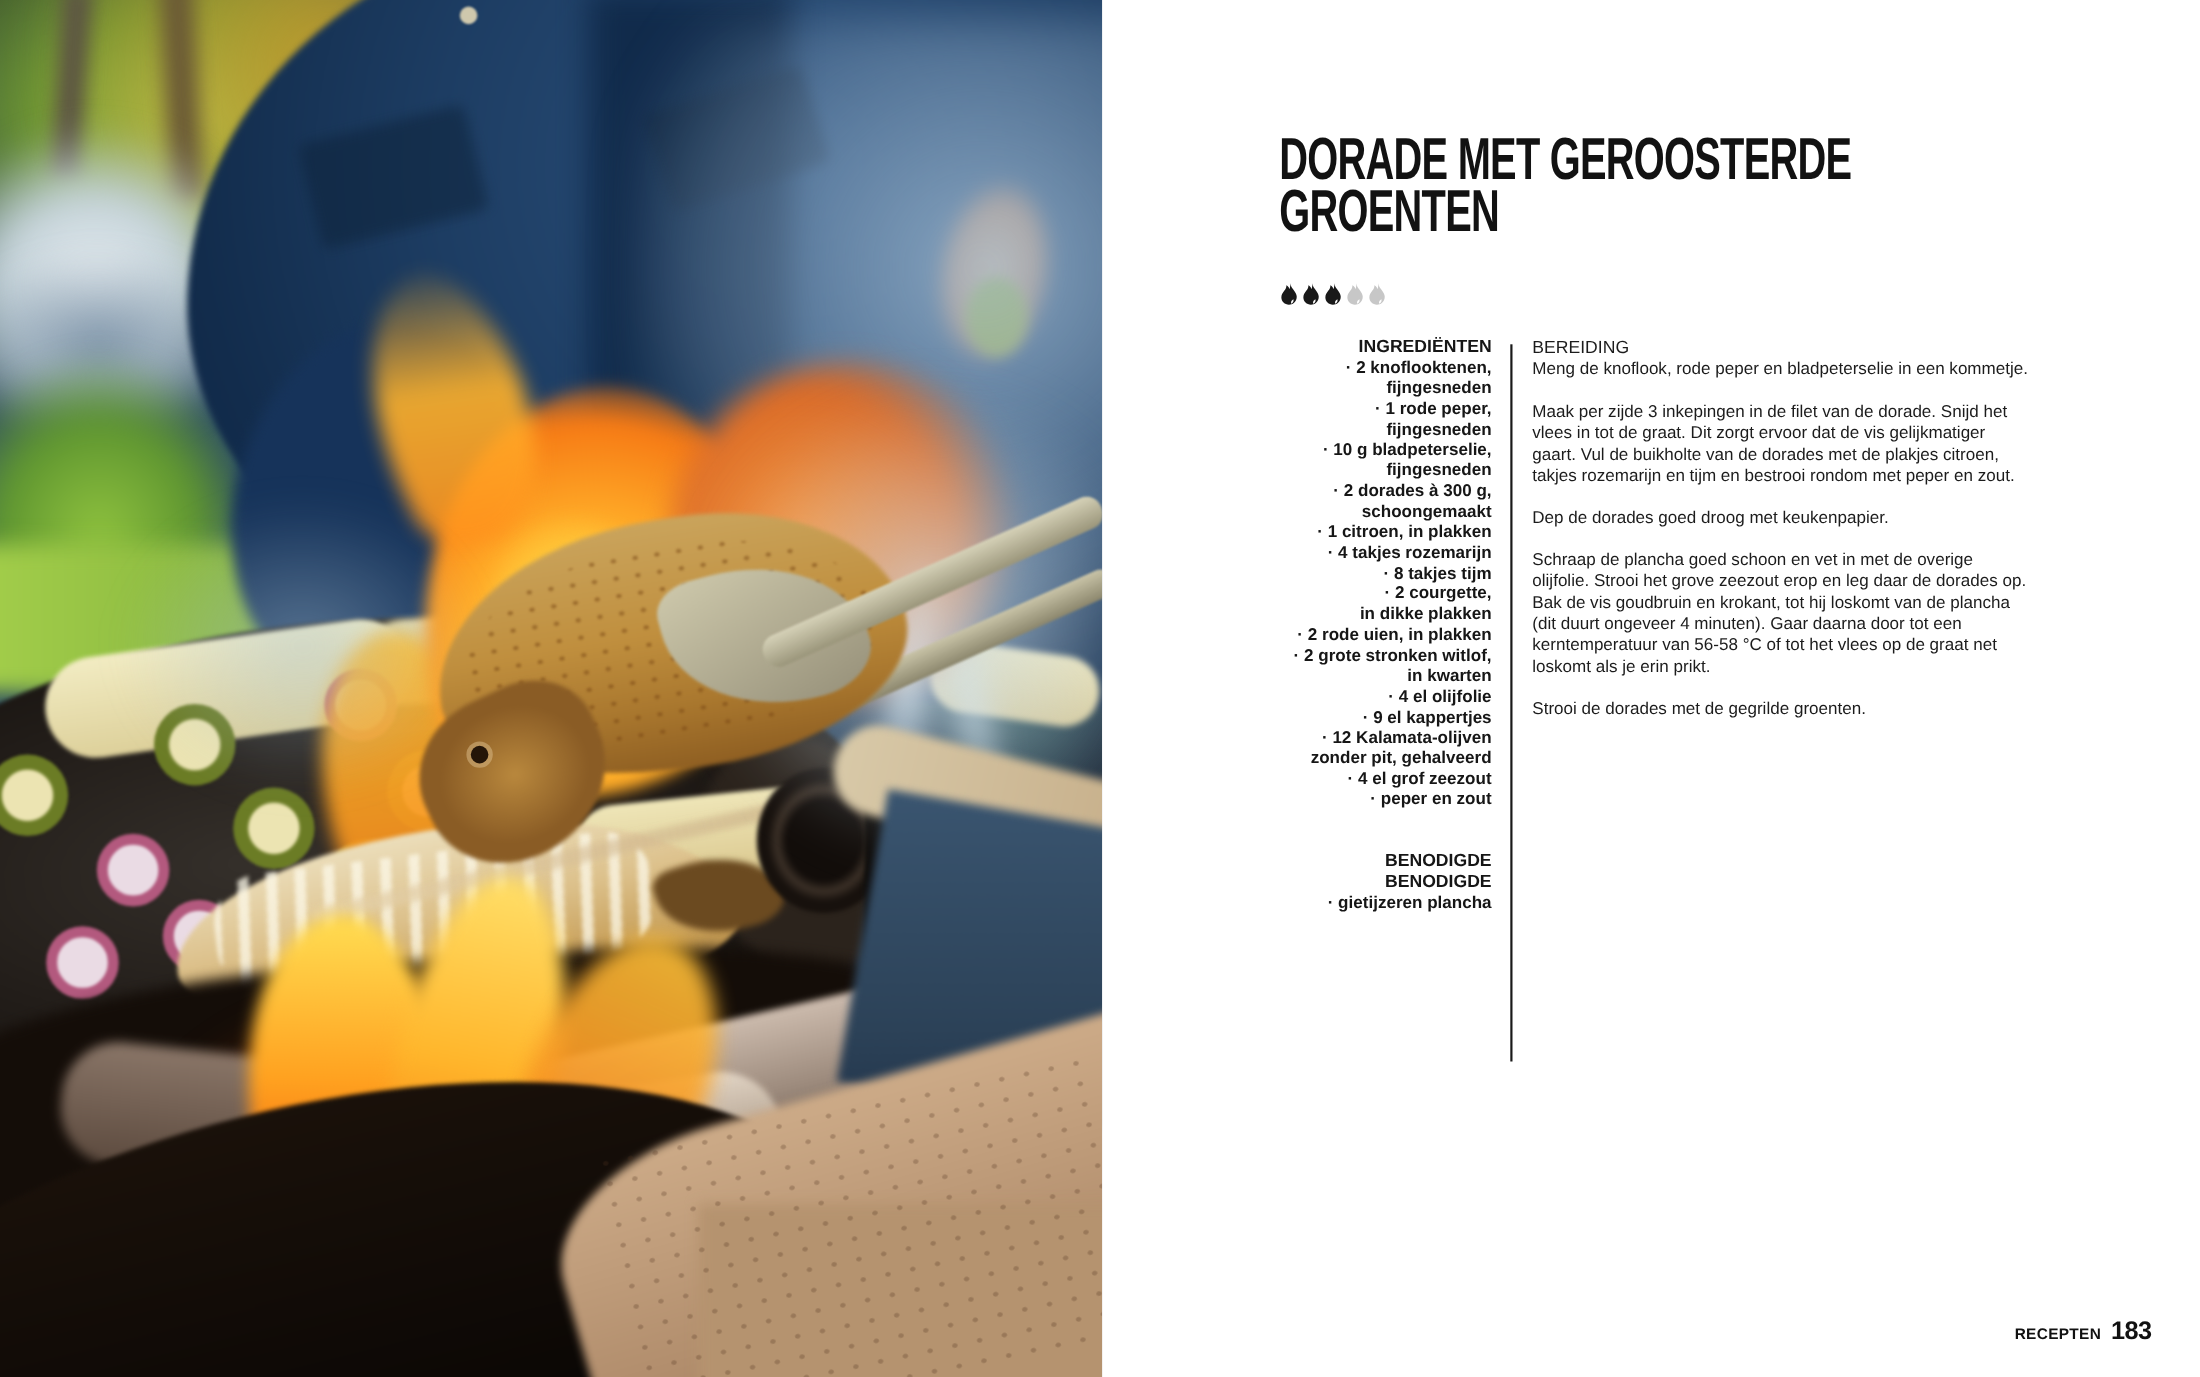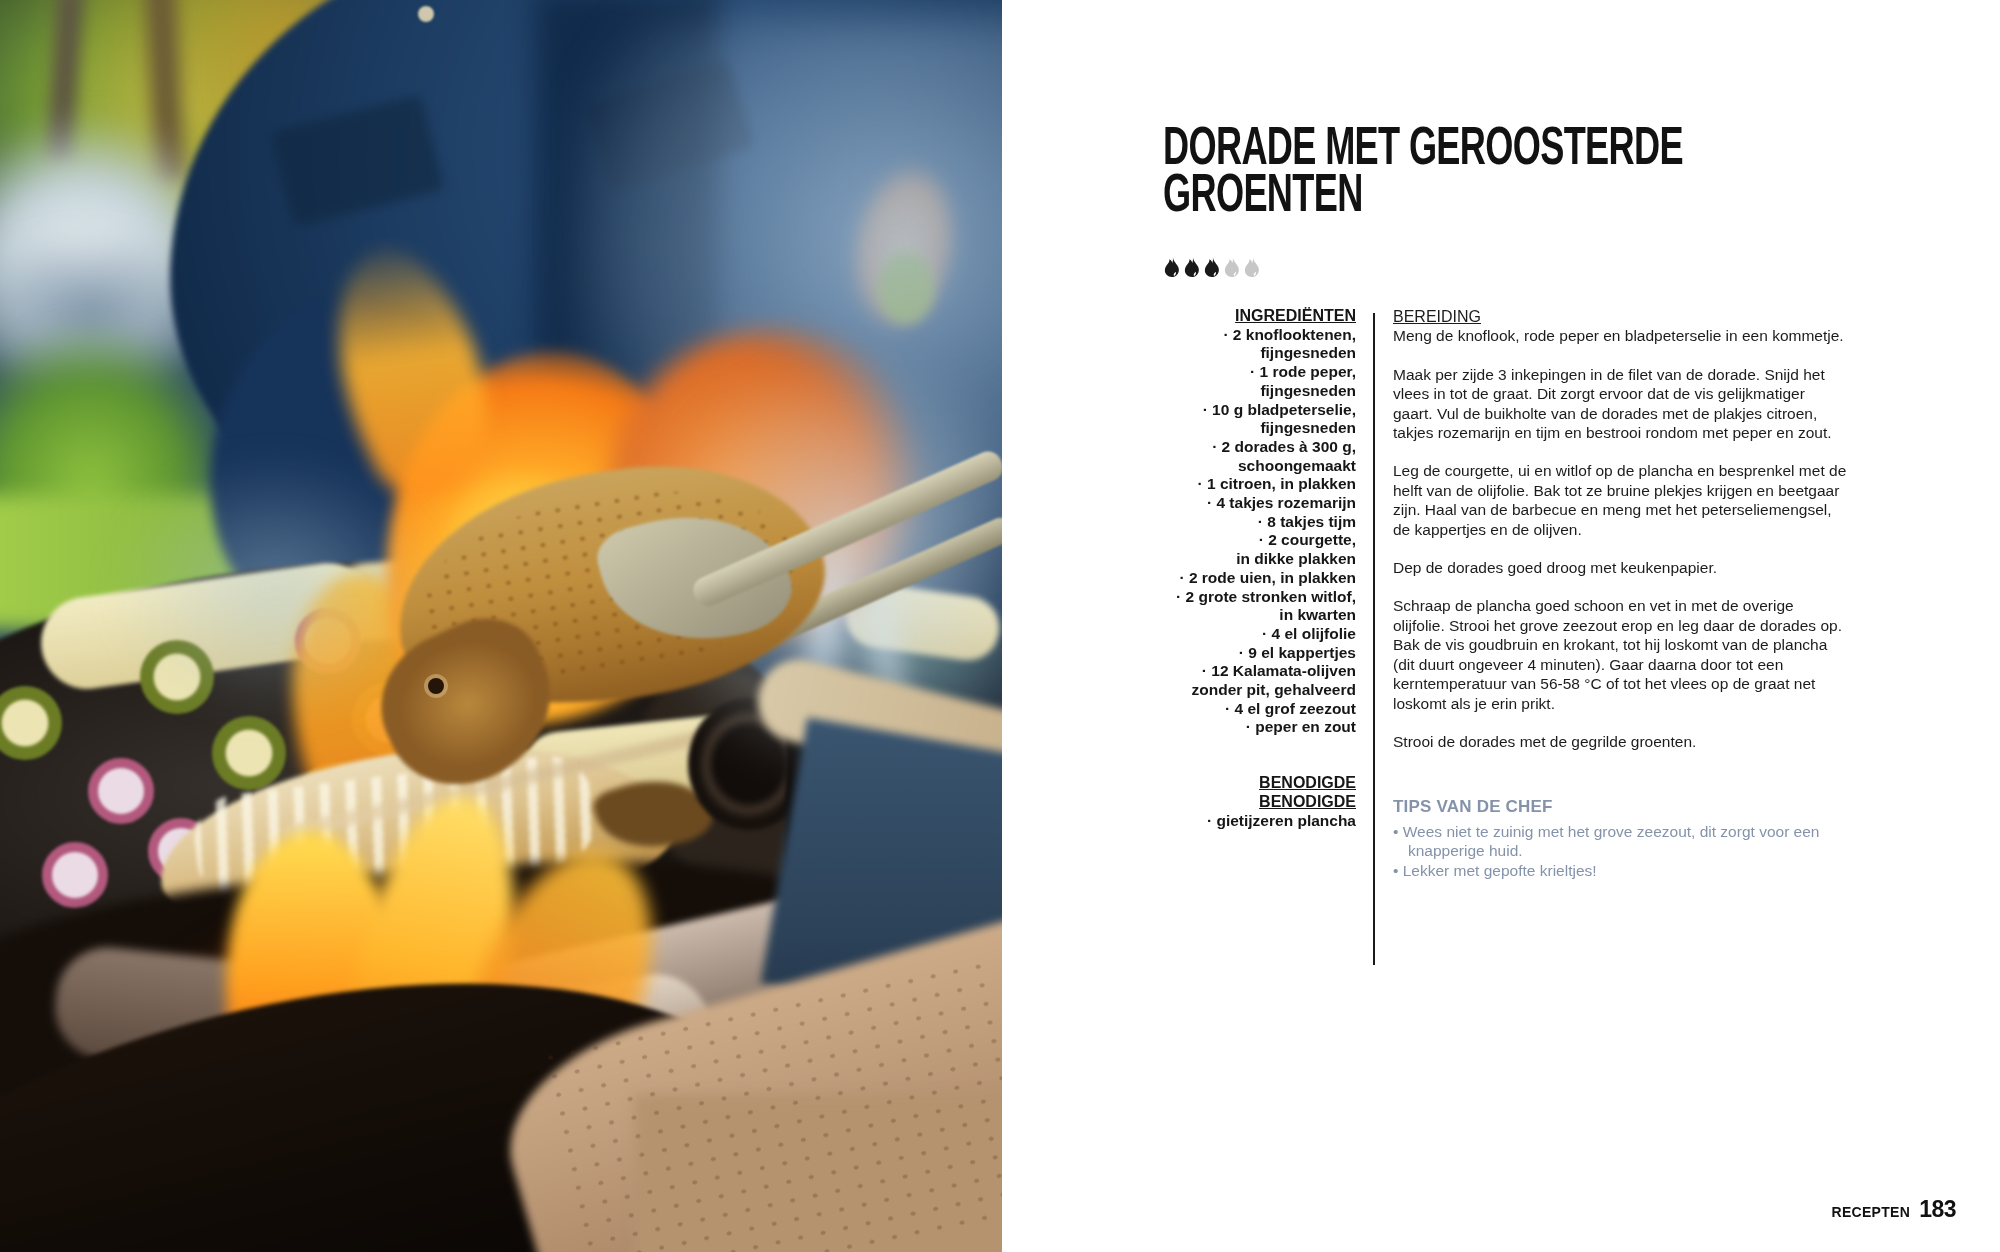--- a/index.html
+++ b/index.html
@@ -76,21 +76,21 @@
   .ph-ground2{left:635px;top:1095px;width:430px;height:210px;background:#b5936f;filter:blur(6px);}
   .ph-speck{left:560px;top:1000px;width:460px;height:265px;background-image:radial-gradient(rgba(80,50,30,.55) 2px,rgba(0,0,0,0) 3px);background-size:23px 19px;transform:rotate(-12deg);opacity:.5;}
 
   
   .content{position:absolute;left:1002px;top:0;width:998px;height:1252px;background:var(--page-background,#fff);color:#1a1a1a;}
   .title{position:absolute;left:161px;top:122px;margin:0;font-size:54px;line-height:47px;font-weight:700;letter-spacing:-1px;transform:scaleX(.67);transform-origin:0 0;white-space:nowrap;color:var(--title-text,#121212);}
   .meta{position:absolute;left:162px;top:236px;font-size:16px;font-weight:700;color:#191919;white-space:nowrap;}
   .heat{position:absolute;left:160px;top:256px;display:flex;gap:2px;}
   .ingredients{position:absolute;left:120px;top:307px;width:234px;text-align:right;font-weight:700;font-size:15.5px;line-height:18.7px;color:#161616;}
   .ingredients div{white-space:nowrap;}
-  .col-h{font-size:16px;text-decoration:underline;}
+  .col-h{font-size:16px;}
   .materials-h{margin-top:37px;}
   .divider{position:absolute;left:371px;top:313px;width:2px;height:652px;background:var(--divider,#1a1a1a);}
   .prep{position:absolute;left:391px;top:307px;width:455px;font-size:15.5px;line-height:19.4px;color:#1c1c1c;}
   .paras > div{margin-bottom:19px;}
   .paras > div:last-child{margin-bottom:0;}
   .tips{margin-top:46px;color:var(--tips-text,#8493aa);}
   .tips-h{font-weight:700;font-size:17px;margin-bottom:5px;letter-spacing:.2px;}
   .tips-list > div{padding-left:15px;text-indent:-15px;}
   .footer{position:absolute;right:44px;top:1196px;display:flex;align-items:baseline;gap:9px;font-weight:700;color:#111;}
   .footer .section{font-size:14px;letter-spacing:.3px;}
@@ -241,32 +241,24 @@
         </div>
     </div>
 
     <div class="divider"></div>
 
     <div class="prep">
       <div class="col-h">BEREIDING</div>
       <div class="paras">
           <div>Meng de knoflook, rode peper en bladpeterselie in een kommetje.</div>
           <div>Maak per zijde 3 inkepingen in de filet van de dorade. Snijd het vlees in tot de graat. Dit zorgt ervoor dat de vis gelijkmatiger gaart. Vul de buikholte van de dorades met de plakjes citroen, takjes rozemarijn en tijm en bestrooi rondom met peper en zout.</div>
-          <div>Leg de courgette, ui en witlof op de plancha en besprenkel met de helft van de olijfolie. Bak tot ze bruine plekjes krijgen en beetgaar zijn. Haal van de barbecue en meng met het peterseliemengsel, de kappertjes en de olijven.</div>
           <div>Dep de dorades goed droog met keukenpapier.</div>
           <div>Schraap de plancha goed schoon en vet in met de overige olijfolie. Strooi het grove zeezout erop en leg daar de dorades op. Bak de vis goudbruin en krokant, tot hij loskomt van de plancha (dit duurt ongeveer 4 minuten). Gaar daarna door tot een kerntemperatuur van 56-58 °C of tot het vlees op de graat net loskomt als je erin prikt.</div>
           <div>Strooi de dorades met de gegrilde groenten.</div>
         </div>
-      <div class="tips">
-        <div class="tips-h">TIPS VAN DE CHEF</div>
-        <div class="tips-list">
-            <div>• Wees niet te zuinig met het grove zeezout, dit zorgt voor een knapperige huid.</div>
-            <div>• Lekker met gepofte krieltjes!</div>
-          </div>
-      </div>
     </div>
 
     <div class="footer">
       <span class="section">RECEPTEN</span>
       <span class="pagenum">183</span>
     </div>
 
   </div>
 </div>
 

